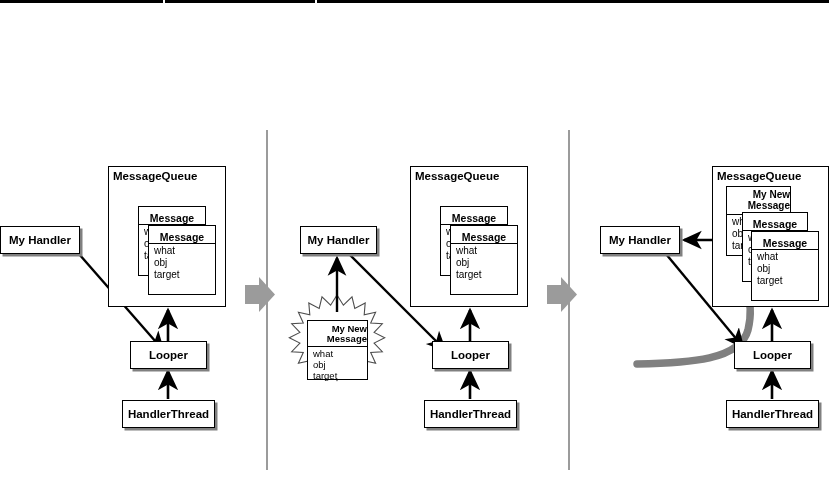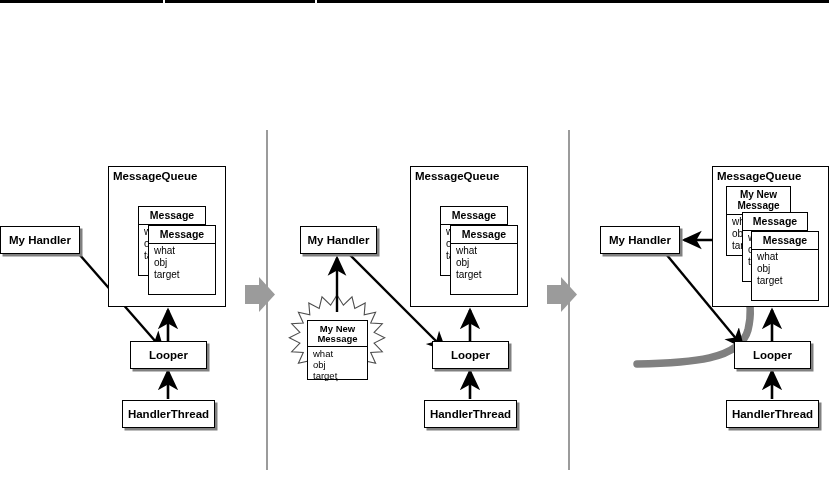--- a/index.html
+++ b/index.html
@@ -11,21 +11,21 @@
   .node-box{position:absolute;background:#fff;border:1.6px solid #000;
             box-sizing:border-box;display:flex;align-items:center;
             justify-content:center;font-weight:bold;color:#000;}
   .shadow{box-shadow:2.5px 2.5px 0 0 #808080;}
   .mq-box{position:absolute;background:#fff;border:1.3px solid #000;
           box-sizing:border-box;}
   .mq-title{position:absolute;font-weight:bold;color:#000;}
   .card{position:absolute;background:#fff;border:1.3px solid #000;
         box-sizing:border-box;}
   .card-hd{position:absolute;left:0;right:0;top:0;border-bottom:1.6px solid #000;
-           display:flex;align-items:center;justify-content:center;
+           display:flex;align-items:flex-end;justify-content:center;
            font-weight:bold;text-align:center;line-height:1.05;color:#000;}
   .card-body{position:absolute;left:0;right:0;color:#000;font-weight:normal;}
   .card-body div{padding-left:5px;line-height:1.18;}
   .topbar{position:absolute;left:0;top:0;width:829px;height:3px;background:#000;}
   .topbar-gap{position:absolute;top:0;height:3px;background:#fff;width:2px;}
   .divider{position:absolute;width:2px;background:#9b9b9b;}
 </style>
 </head>
 <body>
 

